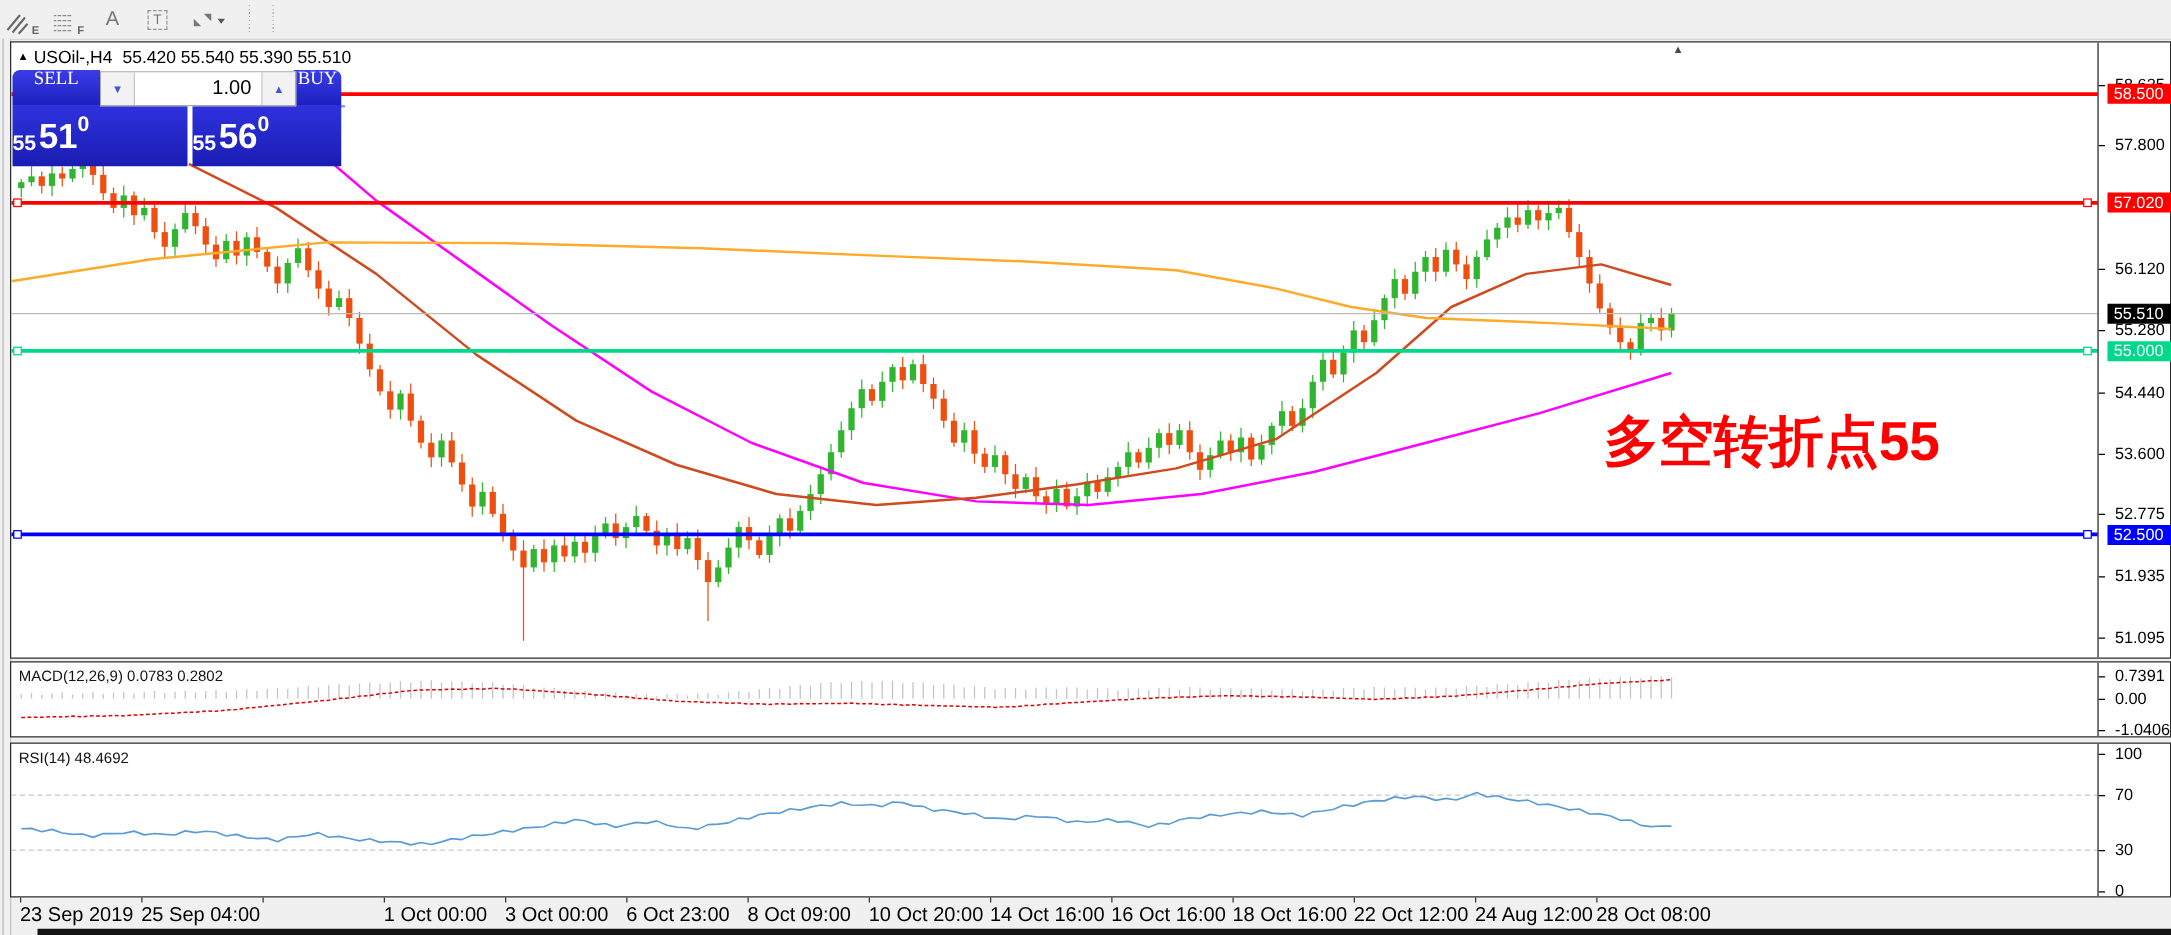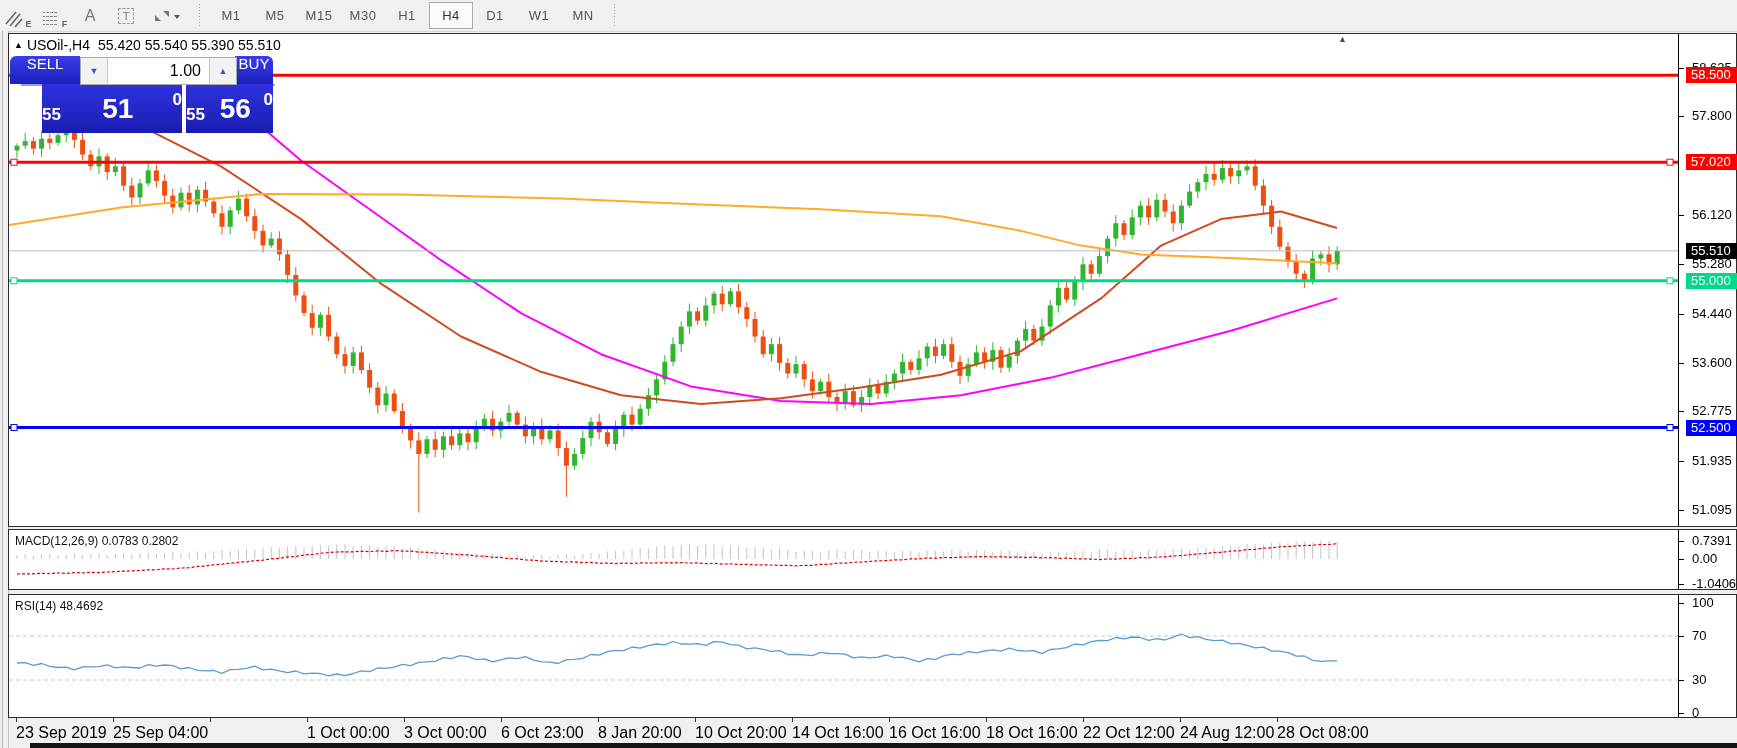--- a/index.html
+++ b/index.html
@@ -35,31 +35,31 @@
   #chart-title .tri{font-size:9px;vertical-align:2px;margin-right:4px;}
   #chart-title .ohlc{margin-left:8px;text-align:right;}
   #shift-marker{position:absolute;left:1338px;top:34px;font-size:9px;color:#4a4a4a;z-index:4;}
   
   #trade-panel{position:absolute;left:10px;top:56px;width:263px;height:77px;z-index:6;}
   .tp-btn{position:absolute;top:0;height:28px;color:#fff;font-size:15px;display:flex;flex-direction:column;
           align-items:center;justify-content:center;cursor:pointer;
           background:linear-gradient(#3a3de8,#1d20bd);}
   #sell-btn{left:0;width:70px;border-top-left-radius:6px;}
   #buy-btn{right:0;width:38px;border-top-right-radius:6px;text-align:right;}
-  .tp-btn .lbl{border-bottom:2px solid #8f9bff;padding:0 6px 12px 6px;}
+  .tp-btn .lbl{border-bottom:2px solid #8f9bff;padding:0 6px 12px 6px;font-family:Liberation Serif, serif;}
   #vol-box{position:absolute;left:70px;top:1px;width:155px;height:26px;background:#fff;
            border:1px solid #a9a9a9;display:flex;align-items:stretch;z-index:7;}
   .vol-arrow{width:26px;background:#f2f2f2;border:0;display:flex;align-items:center;justify-content:center;
              color:#3b55d9;font-size:9px;cursor:pointer;}
   #vol-down{border-right:1px solid #c9c9c9;}
   #vol-up{border-left:1px solid #c9c9c9;}
   #vol-input{flex:1;border:0;outline:none;text-align:right;font-size:16px;padding:0 8px;
              font-family:"Liberation Sans",sans-serif;color:#000;min-width:0;}
-  .tp-price{position:absolute;top:28px;bottom:0;color:#fff;display:flex;align-items:center;justify-content:space-between;
-            background:linear-gradient(#2f32dd,#1a1db2);cursor:pointer;margin-left:32px;}
+  .tp-price{position:absolute;top:28px;bottom:0;color:#fff;display:flex;align-items:center;justify-content:flex-start;
+            background:linear-gradient(#2f32dd,#1a1db2);cursor:pointer;}
   #sell-price{left:0;width:140px;}
   #buy-price{left:144px;right:0;}
   .tp-prefix{font-size:17px;font-weight:700;align-self:flex-end;margin:0 2px 8px 0;}
   .tp-big{font-size:28px;font-weight:700;line-height:44px;}
   .tp-sup{font-size:17px;font-weight:700;align-self:flex-start;margin-top:6px;}
   
   #annotation{position:absolute;left:1283px;top:324px;font-size:44px;font-weight:700;z-index:4;white-space:nowrap;}
   
   #date-axis{position:absolute;left:8px;top:720px;width:1729px;height:22px;}
   .date-label{position:absolute;top:4px;font-size:16px;color:#000;white-space:nowrap;}
@@ -108,31 +108,20 @@
     <div class="tool-btn" style="width:44px;align-items:center;">
       <svg width="20" height="16" viewBox="0 0 20 16">
         <path d="M3 13 L9 13 L3 7 Z" fill="#777"></path>
         <path d="M17 3 L11 3 L17 9 Z" fill="#777"></path>
       </svg>
       <svg width="10" height="16" viewBox="0 0 10 16">
         <path d="M2 7 L8 7 L5 11 Z" fill="#555"></path>
       </svg>
     </div>
     <div class="tb-sep"></div>
-    <div id="tf-group" style="display:flex;align-items:center;">
-        <div class="tf-btn">M1</div>
-        <div class="tf-btn">M5</div>
-        <div class="tf-btn">M15</div>
-        <div class="tf-btn">M30</div>
-        <div class="tf-btn">H1</div>
-        <div class="tf-btn active">H4</div>
-        <div class="tf-btn">D1</div>
-        <div class="tf-btn">W1</div>
-        <div class="tf-btn">MN</div>
-      </div>
     <div class="tb-sep"></div>
   </div>
 
   <div id="left-edge"></div>
 
   <div class="panel" id="main-panel">
     <svg id="main-plot" width="1670" height="492">
         <g>
           <line x1="8" y1="109.42762284196567" x2="8" y2="123.75870086699997" stroke="#2fb52f" stroke-width="1"></line>
           <rect x="5.5" y="111.7755644090307" width="5" height="4.695883134130057" fill="#2fb52f"></rect>
@@ -540,20 +529,21 @@
         <span class="tp-big">51</span>
         <span class="tp-sup">0</span>
     </div>
     <div class="tp-price" id="buy-price">
       <span class="tp-prefix">55</span>
         <span class="tp-big">56</span>
         <span class="tp-sup">0</span>
     </div>
   </div>
 
+  <div id="annotation" style="color: rgb(255, 0, 0);">多空转折点55</div>
 
   <div class="panel" id="macd-panel">
     <div class="panel-label">MACD(12,26,9) 0.0783 0.2802</div>
     <svg id="macd-plot" width="1670" height="59">
         <g>
           <line x1="8" y1="29" x2="8" y2="25.23391304347826" stroke="#c3c3c3" stroke-width="1"></line>
           <line x1="16.2" y1="29" x2="16.2" y2="24.28268157119418" stroke="#c3c3c3" stroke-width="1"></line>
           <line x1="24.4" y1="29" x2="24.4" y2="25.86709273648436" stroke="#c3c3c3" stroke-width="1"></line>
           <line x1="32.599999999999994" y1="29" x2="32.599999999999994" y2="24.891285285301187" stroke="#c3c3c3" stroke-width="1"></line>
           <line x1="40.8" y1="29" x2="40.8" y2="23.96486798744497" stroke="#c3c3c3" stroke-width="1"></line>
@@ -758,21 +748,21 @@
       <div class="date-label" style="left: 105px;">25 Sep 04:00</div>
       <div class="date-tick" style="left: 105px;"></div>
       <div class="date-label" style="left: 202px; margin-top: 36px;">27 Sep 04:00</div>
       <div class="date-tick" style="left: 202px;"></div>
       <div class="date-label" style="left: 299px;">1 Oct 00:00</div>
       <div class="date-tick" style="left: 299px;"></div>
       <div class="date-label" style="left: 396px;">3 Oct 00:00</div>
       <div class="date-tick" style="left: 396px;"></div>
       <div class="date-label" style="left: 493px;">6 Oct 23:00</div>
       <div class="date-tick" style="left: 493px;"></div>
-      <div class="date-label" style="left: 590px;">8 Jan 20:00</div>
+      <div class="date-label" style="left: 590px;">8 Oct 09:00</div>
       <div class="date-tick" style="left: 590px;"></div>
       <div class="date-label" style="left: 687px;">10 Oct 20:00</div>
       <div class="date-tick" style="left: 687px;"></div>
       <div class="date-label" style="left: 784px;">14 Oct 16:00</div>
       <div class="date-tick" style="left: 784px;"></div>
       <div class="date-label" style="left: 881px;">16 Oct 16:00</div>
       <div class="date-tick" style="left: 881px;"></div>
       <div class="date-label" style="left: 978px;">18 Oct 16:00</div>
       <div class="date-tick" style="left: 978px;"></div>
       <div class="date-label" style="left: 1075px;">22 Oct 12:00</div>

